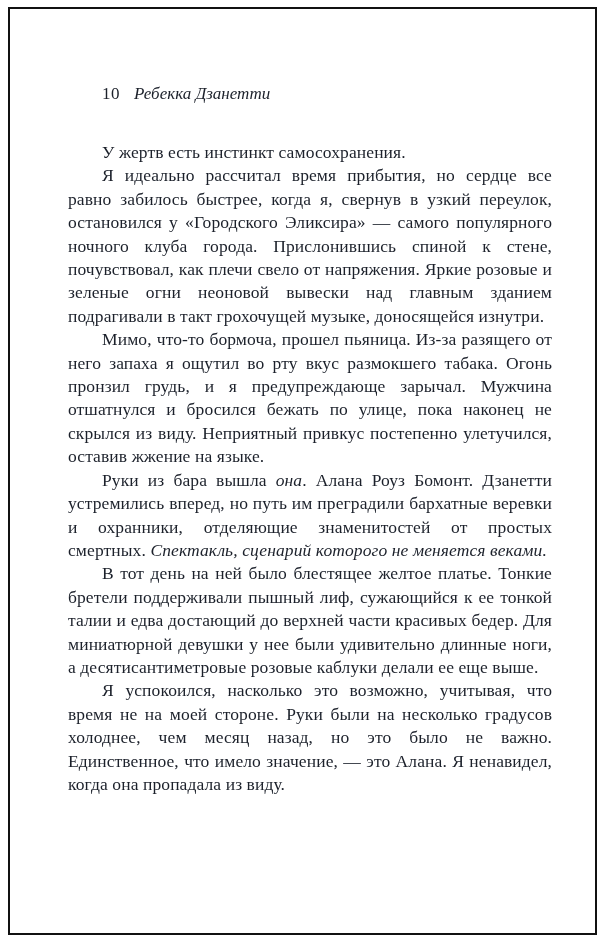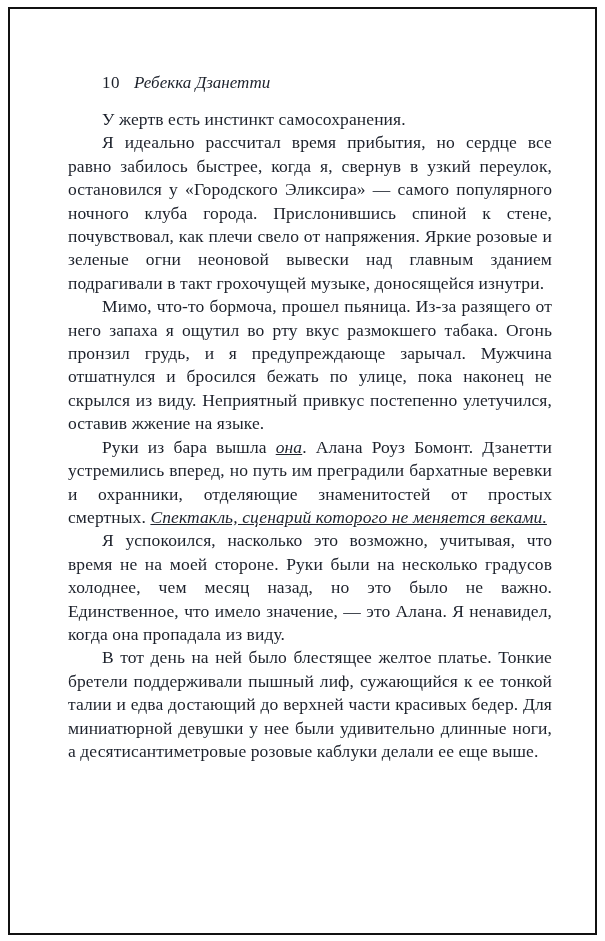--- a/index.html
+++ b/index.html
@@ -21,65 +21,64 @@
     left: 8px;
     top: 7px;
     right: 8px;
     bottom: 6px;
     border: 2px solid #111111;
     background: #ffffff;
   }
   .content {
     position: absolute;
     left: 58px;
-    top: 63px;
+    top: 74px;
     width: 484px;
   }
   .header {
     margin-left: 34px;
     font-size: 17px;
     line-height: 22px;
     white-space: nowrap;
   }
   .page-num {
     font-style: normal;
     letter-spacing: 0.5px;
   }
   .author {
     font-style: italic;
     margin-left: 14px;
   }
   .body-text {
-    margin-top: 14px;
+    margin-top: 36px;
   }
   .para {
     margin: 0;
     text-indent: 34px;
     text-align: justify;
     font-size: 17.5px;
     line-height: 23.4px;
     letter-spacing: 0.1px;
   }
   .it {
     font-style: italic;
-    text-decoration: underline;
   }
 </style>
 </head>
 <body>
 
 <div class="page">
   <div class="frame">
     <div class="content">
       <div class="header">
         <span class="page-num">10</span><span class="author">Ребекка Дзанетти</span>
       </div>
       <div class="body-text">
           <p class="para"><span>У жертв есть инстинкт самосохранения.</span></p>
           <p class="para"><span>Я идеально рассчитал время прибытия, но сердце все равно забилось быстрее, когда я, свернув в узкий переулок, остановился у «Городского Эликсира» — самого популярного ночного клуба города. Прислонившись спиной к стене, почувствовал, как плечи свело от напряжения. Яркие розовые и зеленые огни неоновой вывески над главным зданием подрагивали в такт грохочущей музыке, доносящейся изнутри.</span></p>
           <p class="para"><span>Мимо, что-то бормоча, прошел пьяница. Из-за разящего от него запаха я ощутил во рту вкус размокшего табака. Огонь пронзил грудь, и я предупреждающе зарычал. Мужчина отшатнулся и бросился бежать по улице, пока наконец не скрылся из виду. Неприятный привкус постепенно улетучился, оставив жжение на языке.</span></p>
           <p class="para"><span>Руки из бара вышла </span><span class="it">она</span><span>. Алана Роуз Бомонт. Дзанетти устремились вперед, но путь им преградили бархатные веревки и охранники, отделяющие знаменитостей от простых смертных. </span><span class="it">Спектакль, сценарий которого не меняется веками.</span></p>
+          <p class="para"><span>В тот день на ней было блестящее желтое платье. Тонкие бретели поддерживали пышный лиф, сужающийся к ее тонкой талии и едва достающий до верхней части красивых бедер. Для миниатюрной девушки у нее были удивительно длинные ноги, а десятисантиметровые розовые каблуки делали ее еще выше.</span></p>
           <p class="para"><span>Я успокоился, насколько это возможно, учитывая, что время не на моей стороне. Руки были на несколько градусов холоднее, чем месяц назад, но это было не важно. Единственное, что имело значение, — это Алана. Я ненавидел, когда она пропадала из виду.</span></p>
-          <p class="para"><span>В тот день на ней было блестящее желтое платье. Тонкие бретели поддерживали пышный лиф, сужающийся к ее тонкой талии и едва достающий до верхней части красивых бедер. Для миниатюрной девушки у нее были удивительно длинные ноги, а десятисантиметровые розовые каблуки делали ее еще выше.</span></p>
         </div>
     </div>
   </div>
 </div>
 
 </body></html>

